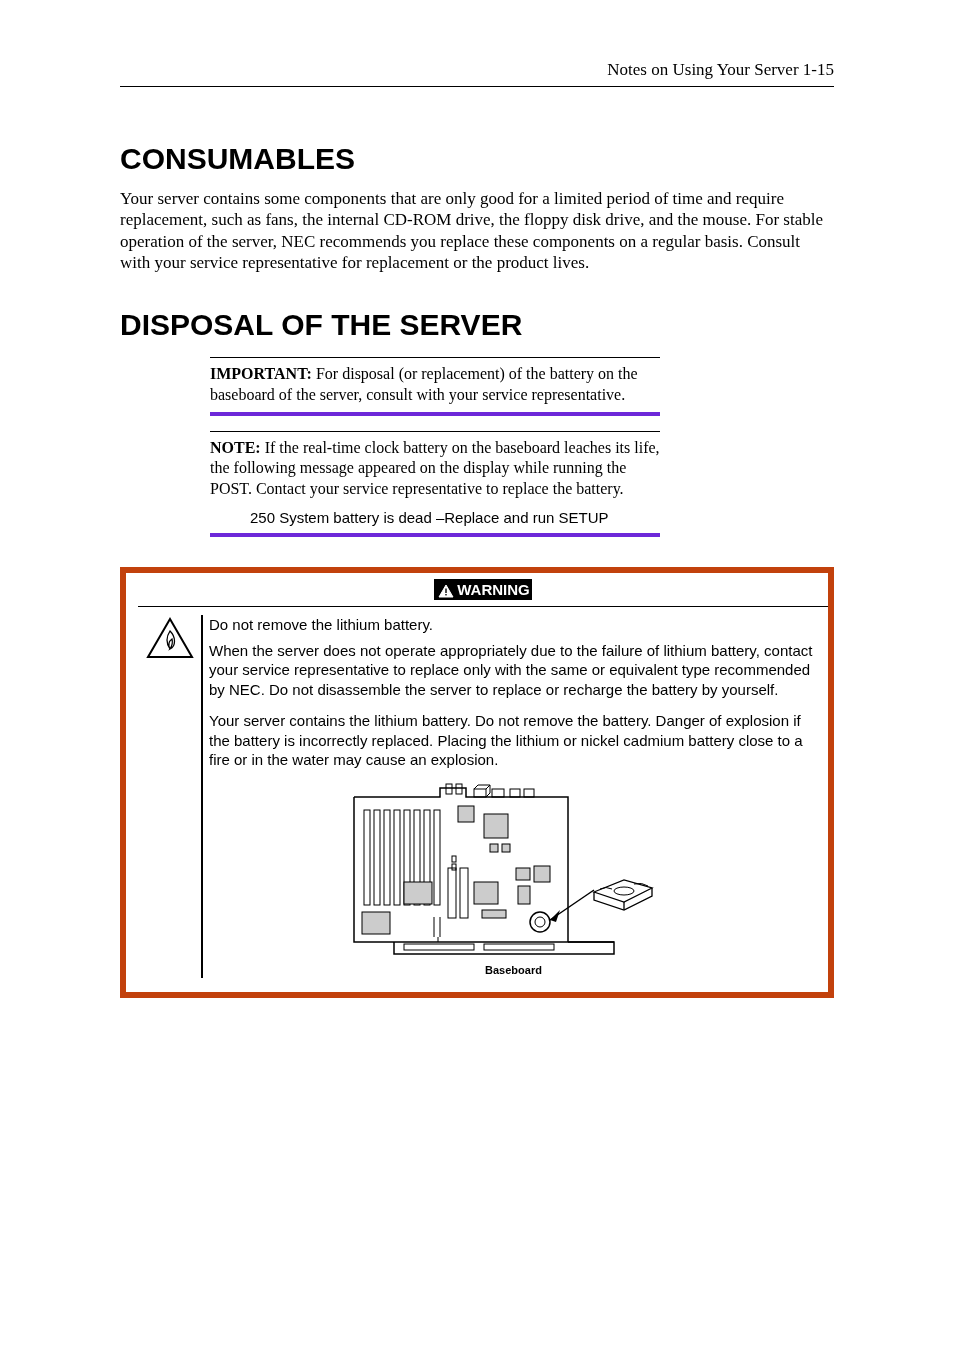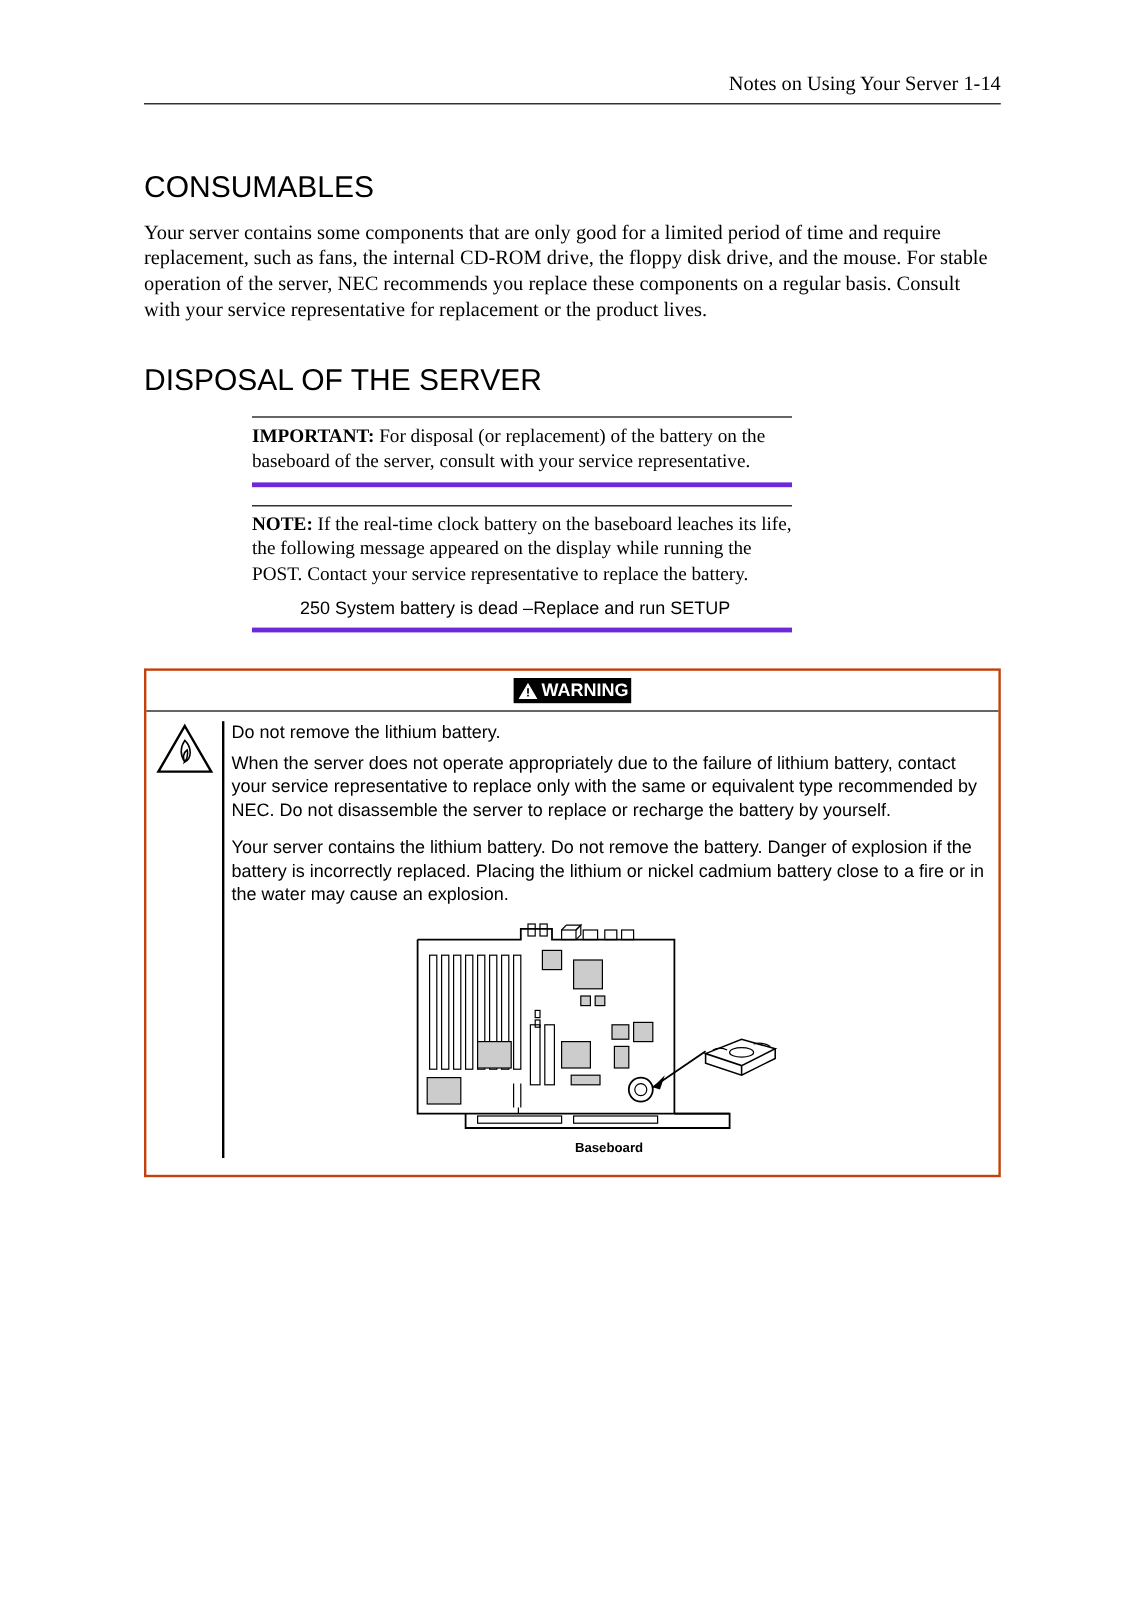--- a/index.html
+++ b/index.html
@@ -18,22 +18,22 @@
   }
   .header-right {
     text-align: right;
     font-size: 17px;
     padding-bottom: 6px;
     border-bottom: 1px solid #000;
     margin-bottom: 55px;
   }
   h1.section {
     font-family: Arial, Helvetica, sans-serif;
-    font-size: 25px;
-    font-weight: normal;
+    font-size: 30px;
+    font-weight: bold;
     margin: 0 0 12px 0;
   }
   .body-text {
     font-size: 17px;
     line-height: 1.25;
     margin-bottom: 35px;
   }
   .body-text.last { margin-bottom: 0; }
   .note-block {
     margin: 15px 0 15px 90px;
@@ -48,21 +48,22 @@
     font-weight: bold;
   }
   .note-block .setup-msg {
     font-family: Arial, Helvetica, sans-serif;
     font-size: 15px;
     margin-top: 8px;
     padding-left: 40px;
   }
   .warning-box {
     margin-top: 30px;
-    border: 2px solid #c2410c;
+    border: 6px solid #c2410c;
+    padding-left: 12px;
   }
   .warning-header {
     text-align: center;
     padding: 6px 0;
     border-bottom: 1px solid #000;
   }
   .warning-label {
     display: inline-block;
     background: #000;
     color: #fff;
@@ -101,21 +102,21 @@
     font-weight: bold;
     font-size: 11px;
     margin-top: 2px;
   }
 </style>
 </head>
 <body>
 
 <div class="page">
 
-  <div class="header-right">Notes on Using Your Server   1-14</div>
+  <div class="header-right">Notes on Using Your Server   1-15</div>
 
   <h1 class="section">CONSUMABLES</h1>
   <div class="body-text">Your server contains some components that are only good for a limited period of time and require replacement, such as fans, the internal CD-ROM drive, the floppy disk drive, and the mouse.    For stable operation of the server, NEC recommends you replace these components on a regular basis.  Consult with your service representative for replacement or the product lives.</div>
 
   <h1 class="section">DISPOSAL OF THE SERVER</h1>
 
   <div class="note-block">
     <span class="bold">IMPORTANT:</span><span> For disposal (or replacement) of the battery on the baseboard of the server, consult with your service representative.</span>
   </div>
 

